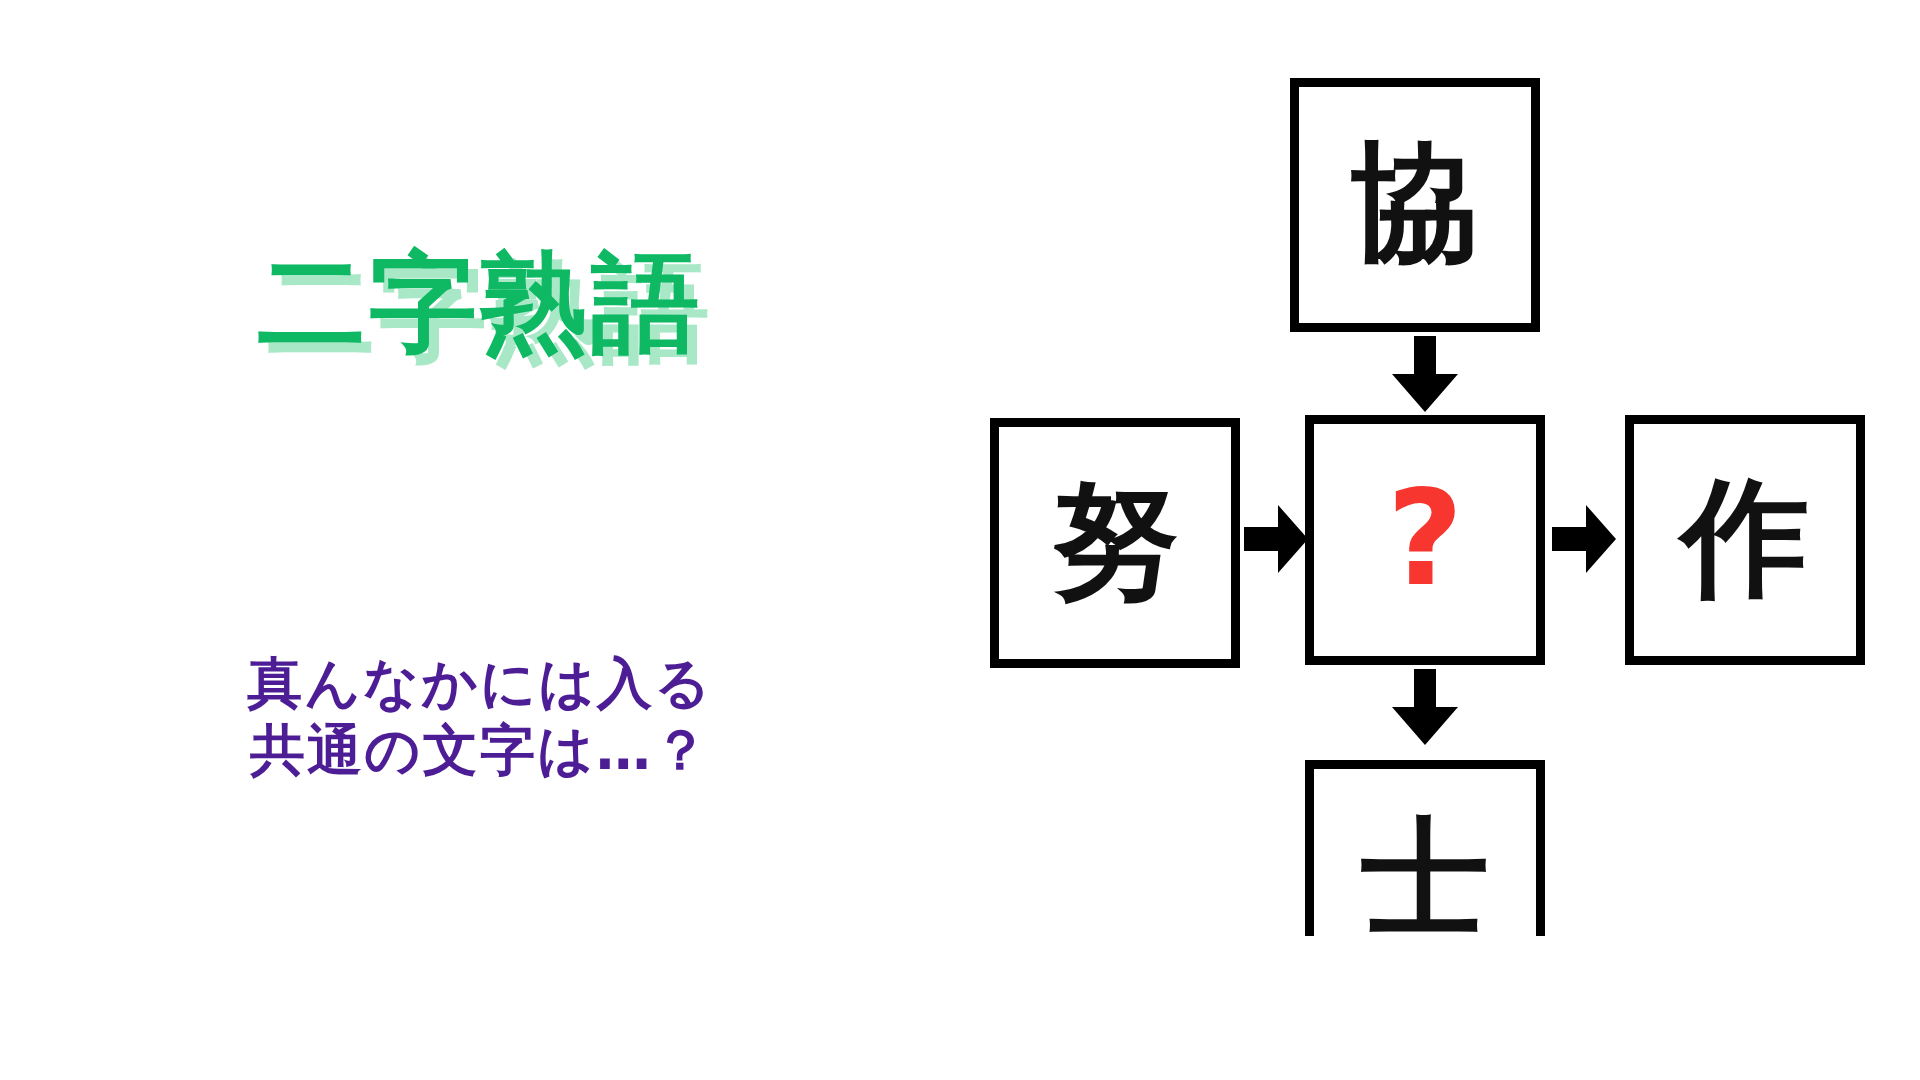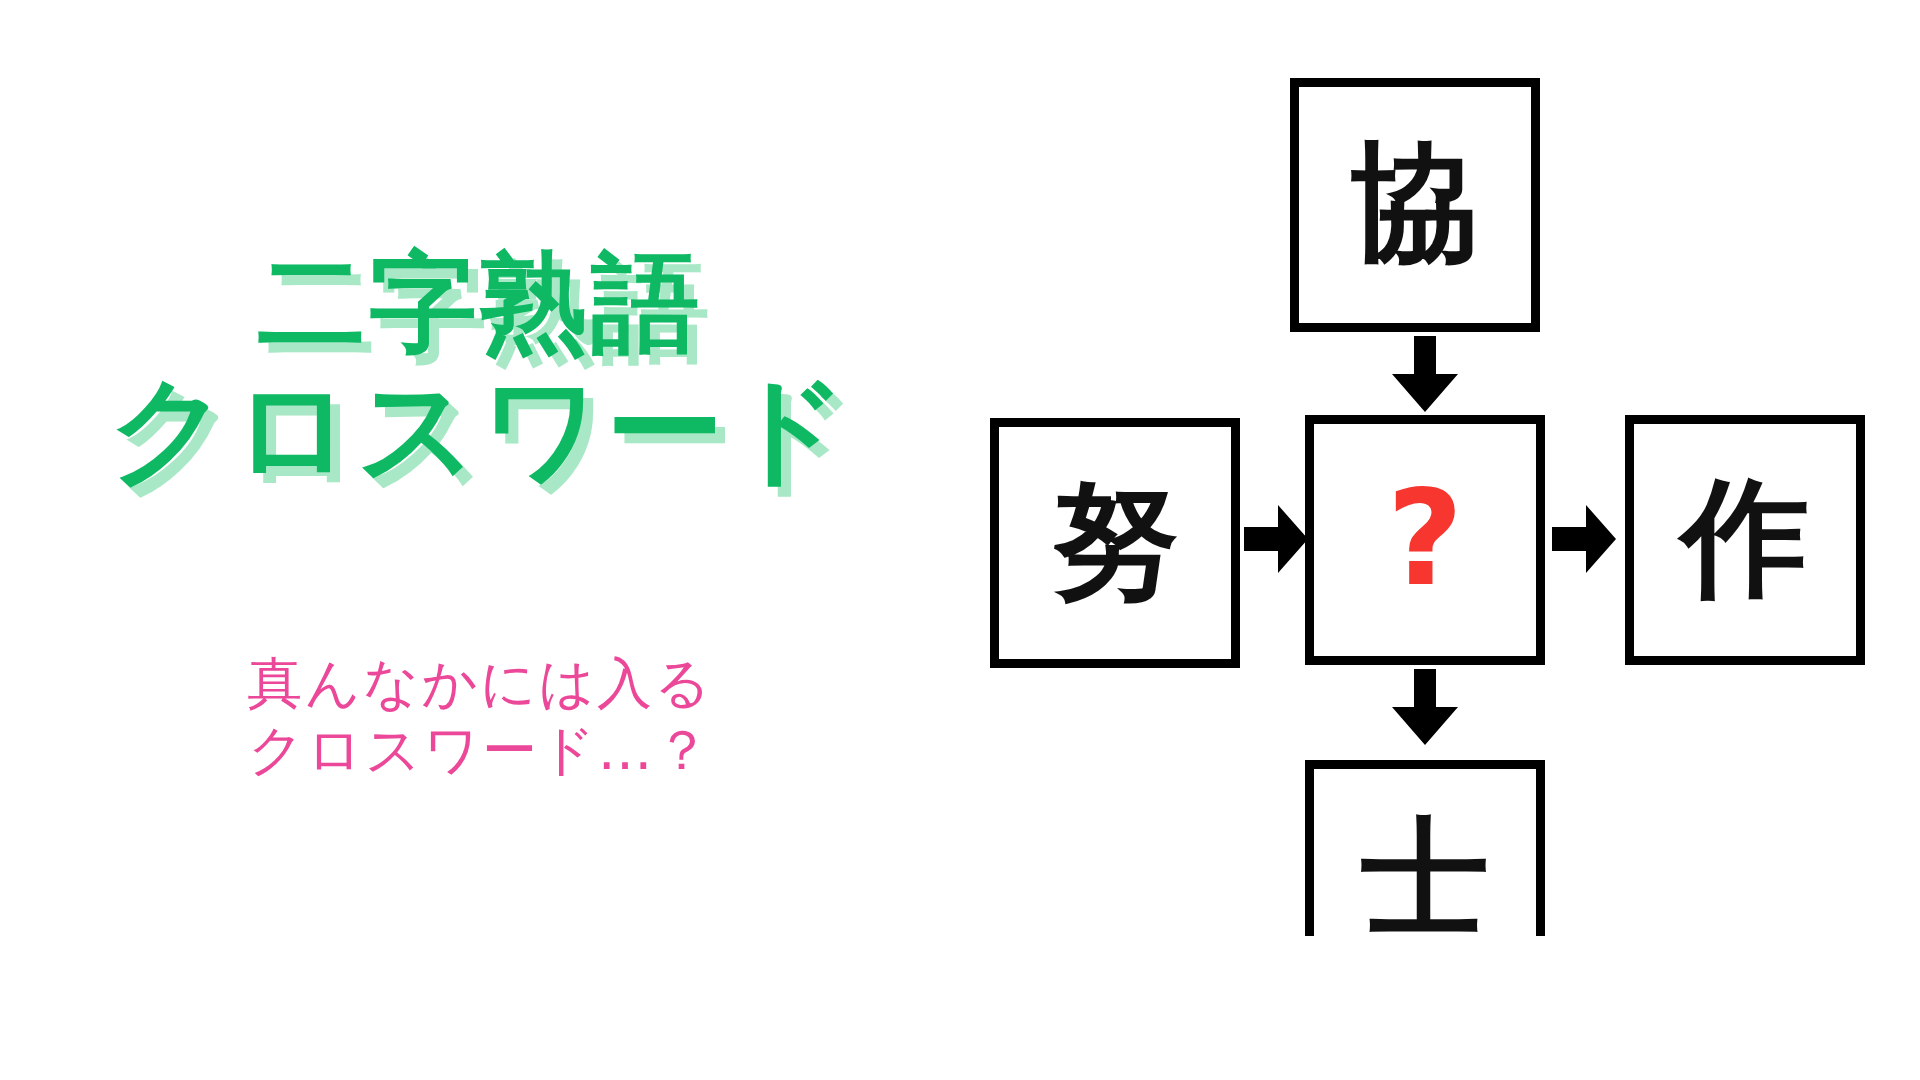--- a/index.html
+++ b/index.html
@@ -48,22 +48,22 @@
 
   .subtitle-block {
     position: absolute;
     left: 0;
     top: 650px;
     width: 960px;
     text-align: center;
   }
   .subtitle-line {
     display: block;
-    color: #ec4899;
-    font-weight: 400;
+    color: #4c1d95;
+    font-weight: 700;
     font-size: 55px;
     line-height: 1.22;
     letter-spacing: 0.04em;
     white-space: nowrap;
   }
 
   
   .puzzle {
     position: absolute;
     left: 960px;
@@ -115,26 +115,25 @@
 </style>
 </head>
 <body>
 
 <div id="stage">
 
   <div class="left-panel">
 
     <div class="title-block">
       <span class="title-line title-line-1">二字熟語</span>
-      <span class="title-line title-line-2">クロスワード</span>
     </div>
 
     <div class="subtitle-block">
       <span class="subtitle-line">真んなかには入る</span>
-      <span class="subtitle-line">クロスワード…？</span>
+      <span class="subtitle-line">共通の文字は…？</span>
     </div>
 
   </div>
 
   <div class="puzzle">
 
     <div class="cell cell-top">
       <span class="cell-glyph">協</span>
     </div>
 

